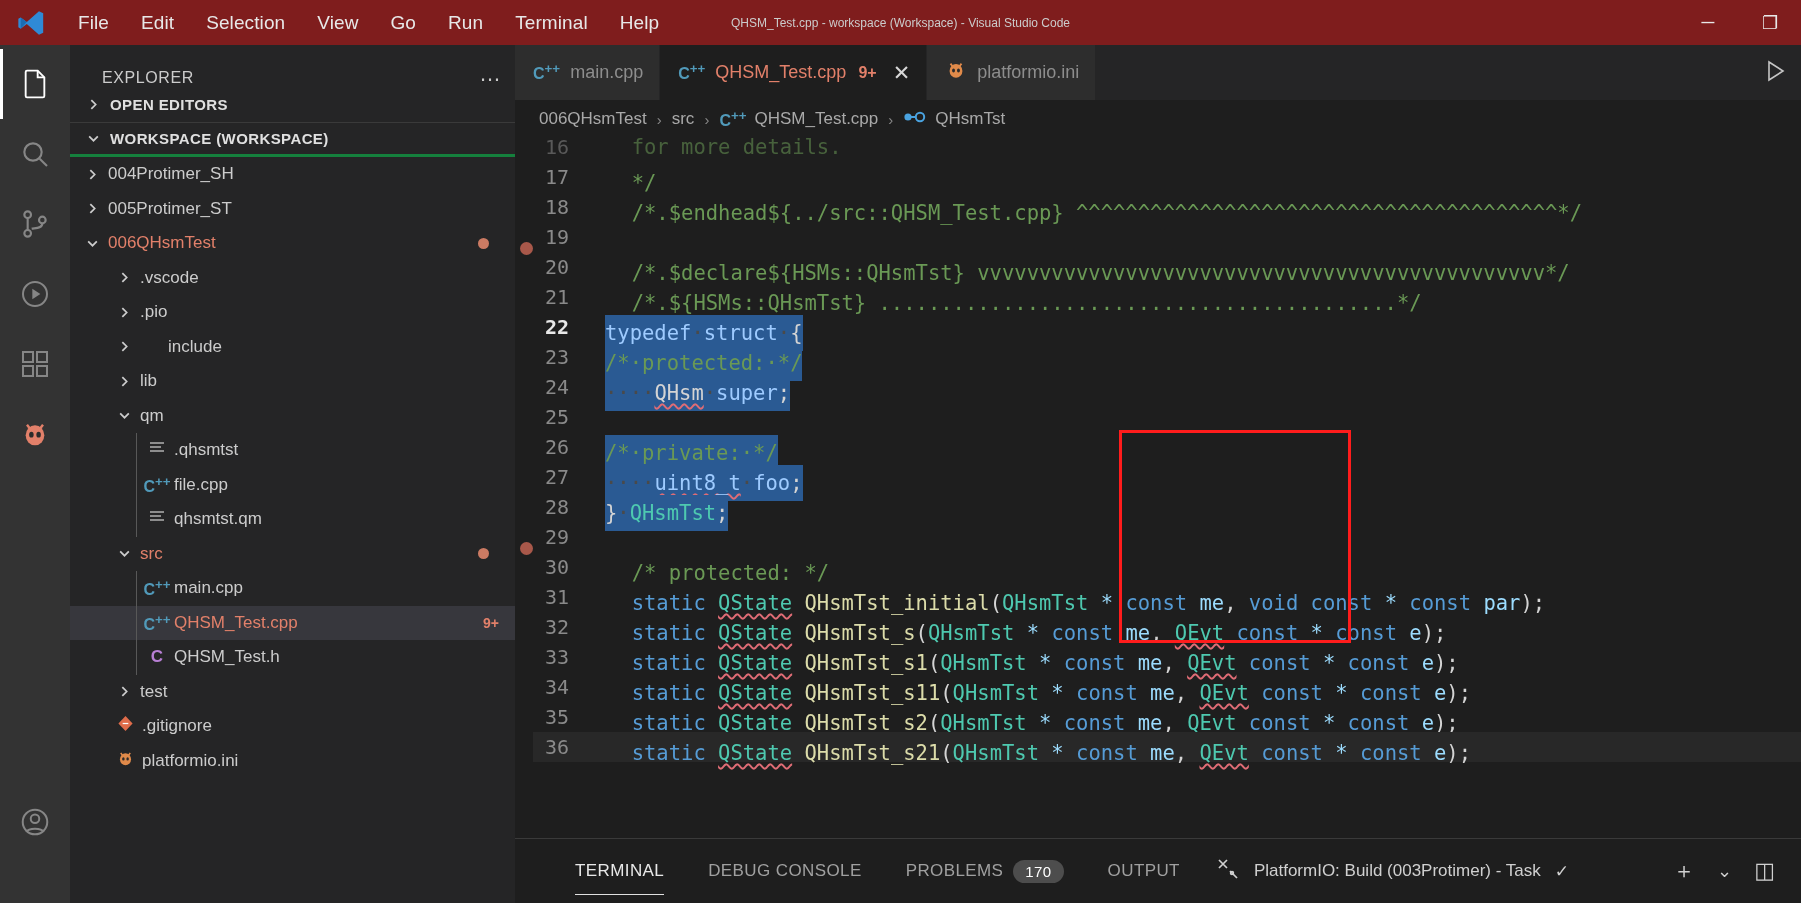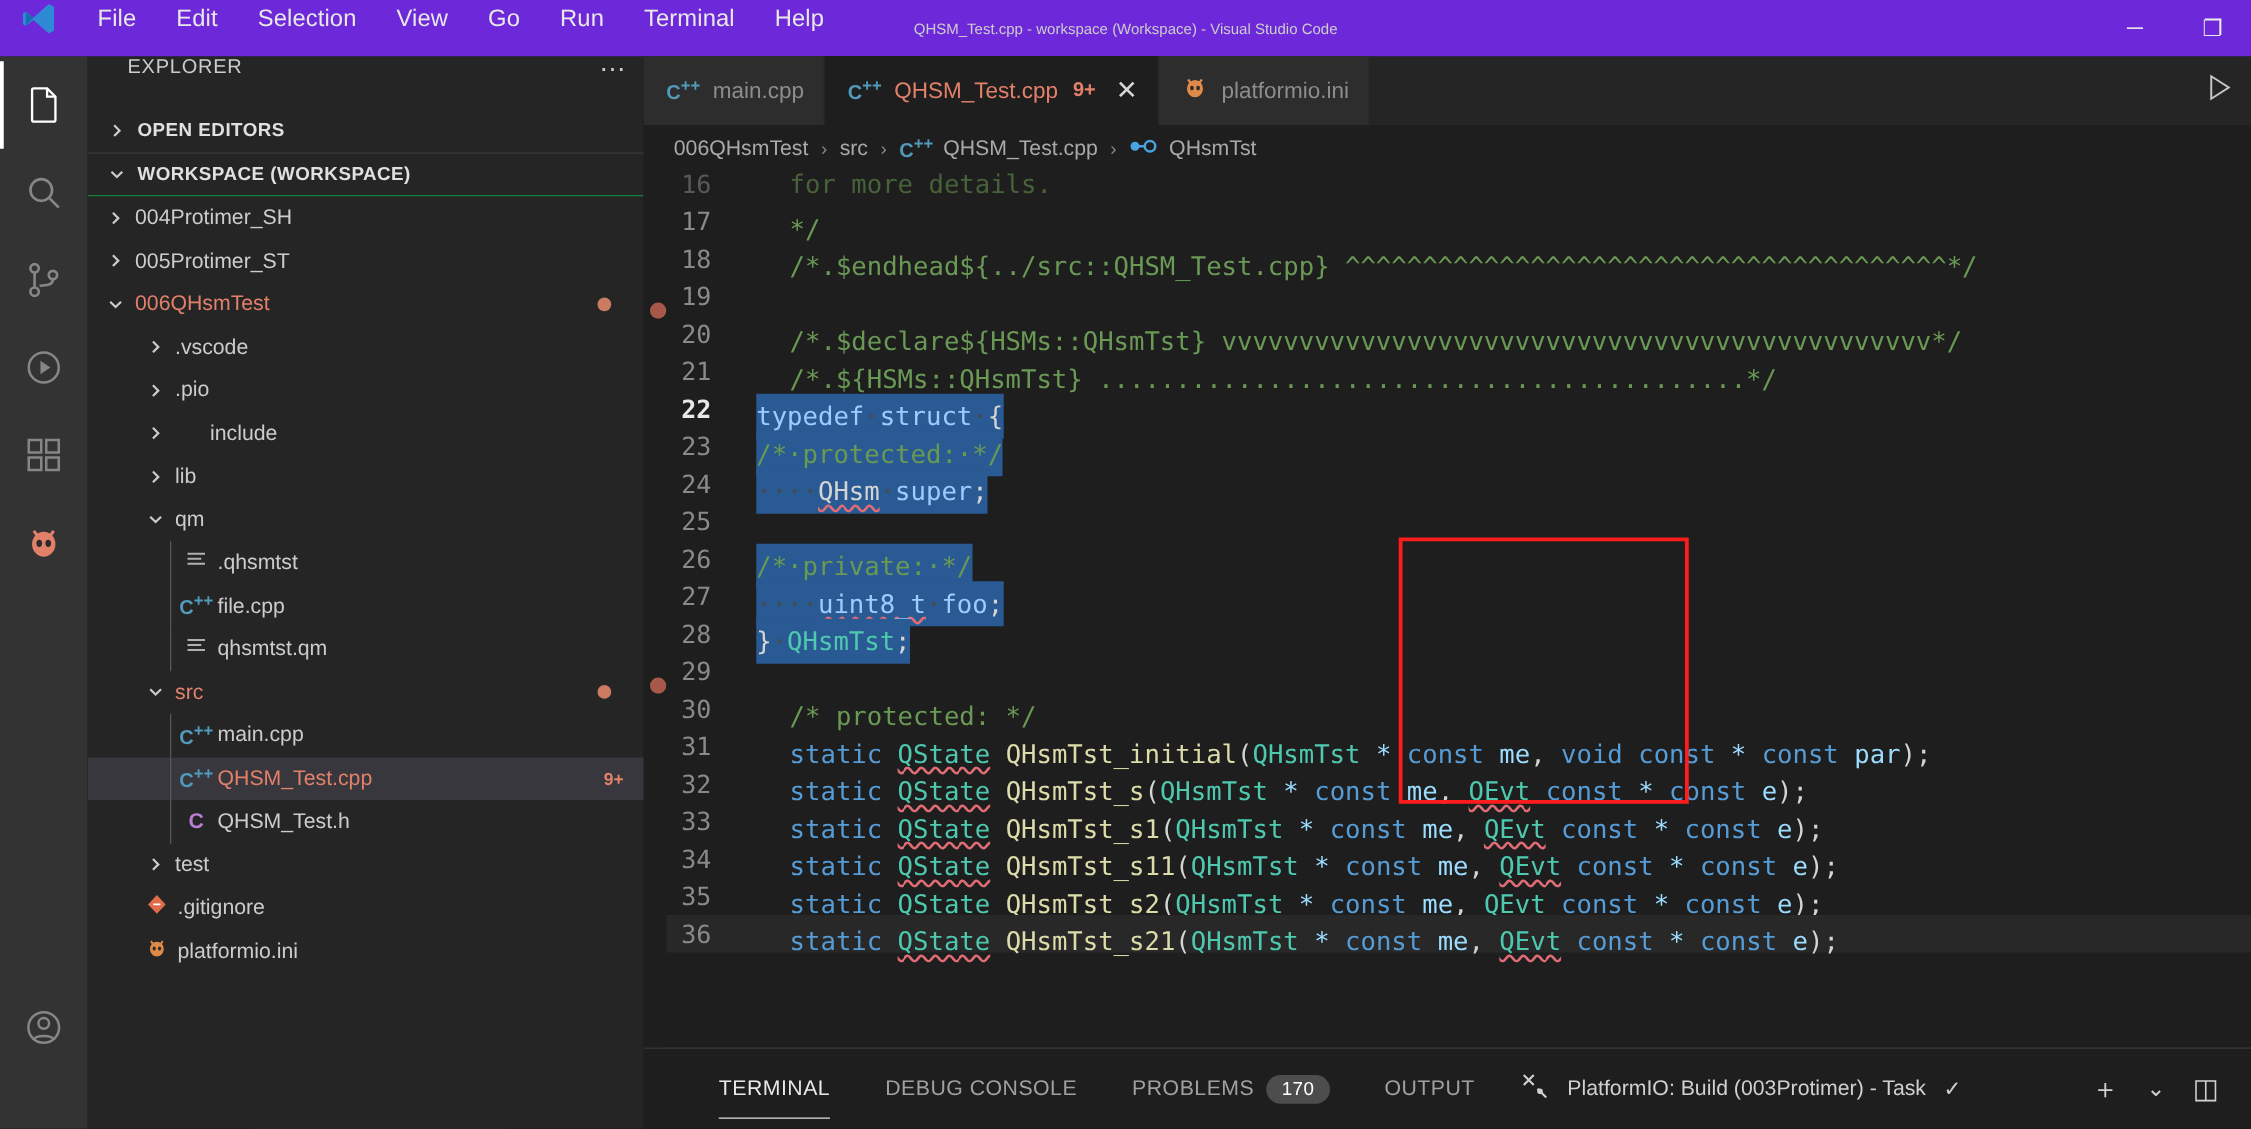--- a/index.html
+++ b/index.html
@@ -9,22 +9,22 @@
     background: #1e1e1e;
     font-family: "Liberation Sans", sans-serif;
     color: #cccccc;
     -webkit-font-smoothing: antialiased;
   }
   .app { position: relative; width: 1801px; height: 903px; display: flex; flex-direction: column; }
 
   
   .titlebar {
     height: 45px; min-height: 45px;
-    background: #6d28d9;
-    display: flex; align-items: flex-start;
+    background: #7f1d1d;
+    display: flex; align-items: center;
     position: relative;
   }
   .vscode-logo { width: 62px; display: flex; align-items: center; justify-content: center; }
   .vscode-logo svg { width: 30px; height: 30px; }
   .menu { display: flex; align-items: center; gap: 0px; }
   .menu-item {
     font-size: 19px; color: #e8e8e8; padding: 5px 16px; cursor: default;
     white-space: nowrap; letter-spacing: 0.1px;
   }
   .win-title {
@@ -57,32 +57,32 @@
   }
   .act-item svg { width: 32px; height: 32px; }
   .act-spacer { flex: 1; }
 
   
   .sidebar {
     width: 445px; min-width: 445px; background: #252526;
     display: flex; flex-direction: column; overflow: hidden;
   }
   .sidebar-header {
-    height: 42px; display: flex; align-items: flex-start;
+    height: 42px; display: flex; align-items: flex-end;
     padding: 0 14px 0 32px; color: #cccccc;
   }
   .sidebar-title { font-size: 16px; letter-spacing: 0.6px; }
   .sidebar-actions { margin-left: auto; font-size: 22px; color: #cccccc; line-height: 10px; padding-bottom: 8px; }
 
   .section-header {
     height: 35px; display: flex; align-items: center; gap: 6px;
     padding-left: 12px; font-size: 15px; font-weight: bold; letter-spacing: 0.4px;
     color: #e0e0e0;
   }
-  .section-header.bordered { border-top: 1px solid #3a3a3a; border-bottom: 1px solid #15803d; }
+  .section-header.bordered { border-top: 1px solid #3a3a3a; border-bottom: 3px solid #15803d; }
   .twisty { width: 22px; display: inline-flex; align-items: center; justify-content: center; color: #cccccc; }
   .twisty svg { width: 13px; height: 13px; }
 
   .tree { flex: 1; overflow: hidden; }
   .tree-row {
     height: 34.5px; display: flex; align-items: center; font-size: 17px;
     color: #cccccc; position: relative; white-space: nowrap;
   }
   .tree-row.selected { background: #37373d; }
   .tree-row.modified > .tree-label { color: #e2806a; }

